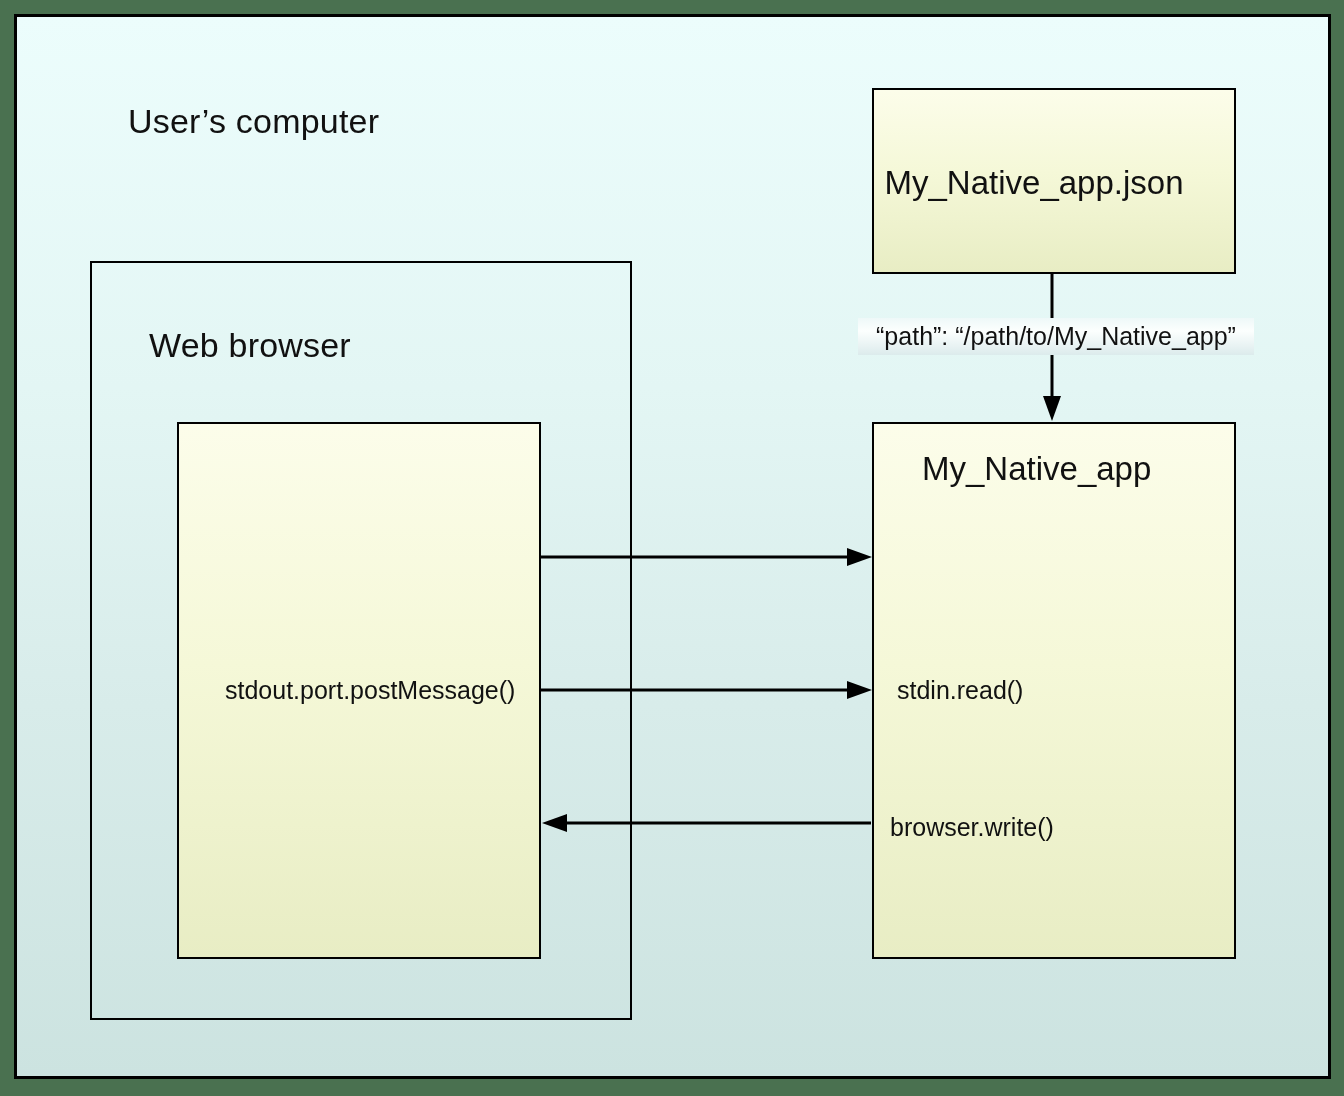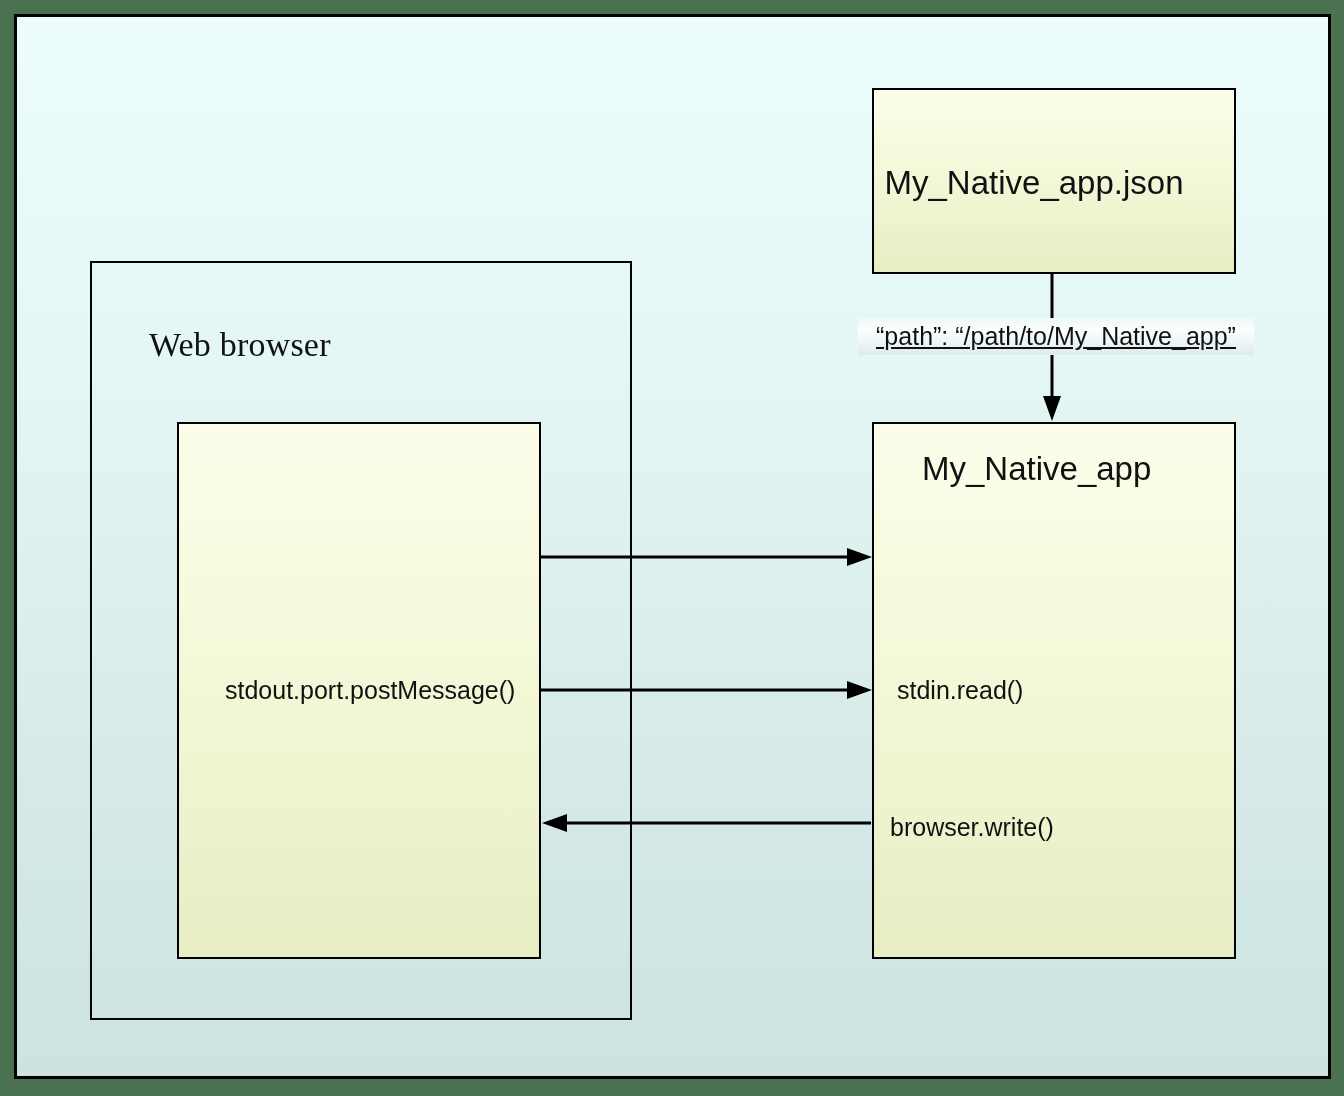--- a/index.html
+++ b/index.html
@@ -68,41 +68,41 @@
   .path-annotation {
     left: 858px; top: 318px;
     width: 396px; height: 37px;
     display: flex;
     align-items: center;
     justify-content: center;
     font-size: 25px;
     white-space: nowrap;
     background: linear-gradient(180deg, #eef8f8 0%, #fcfffe 35%, #dcebec 100%);
     z-index: 6;
-    text-decoration: underline;
   }
 
   .connector-layer {
     left: 0; top: 0;
     width: 1344px; height: 1096px;
     z-index: 5;
     pointer-events: none;
   }
 </style>
 </head>
 <body>
 
 <div class="stage">
 
   <div class="abs outer-box"></div>
 
+  <div class="abs section-label" style="left:128px; top:102px;">User’s computer</div>
 
   <div class="abs browser-box"></div>
 
-  <div class="abs section-label" style="left:149px; top:326px;font-family:Liberation Serif, serif;">Web browser</div>
+  <div class="abs section-label" style="left:149px; top:326px;">Web browser</div>
 
   <div class="abs yellow-box webext-box"></div>
 
 
 
   <div class="abs method-label" style="left:225px; top:675px;">stdout.port.postMessage()</div>
 
 
   <div class="abs yellow-box json-box"></div>
 

